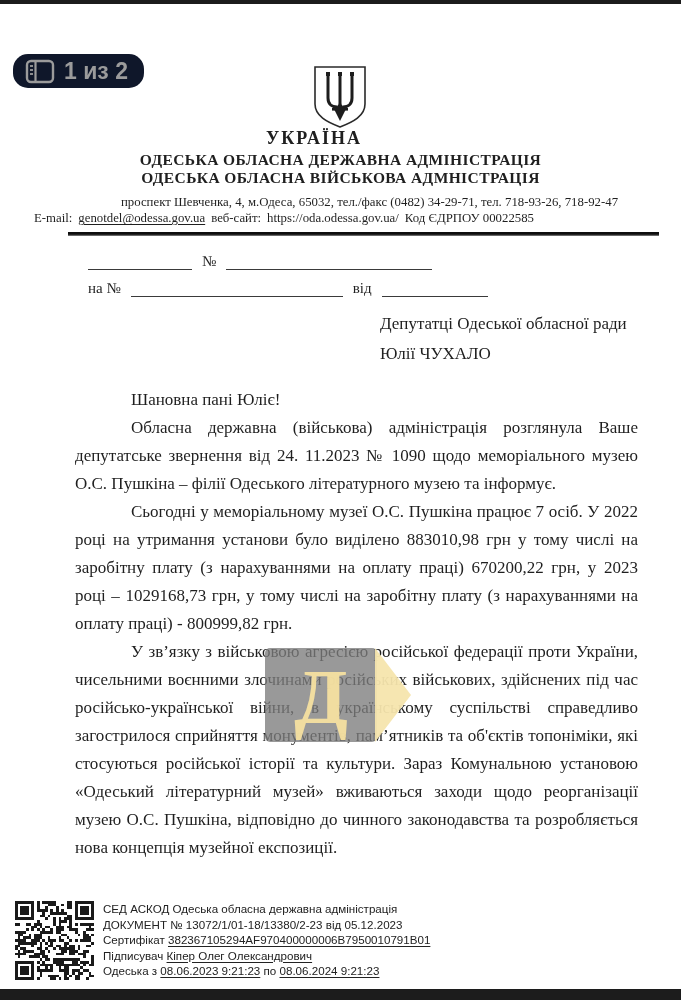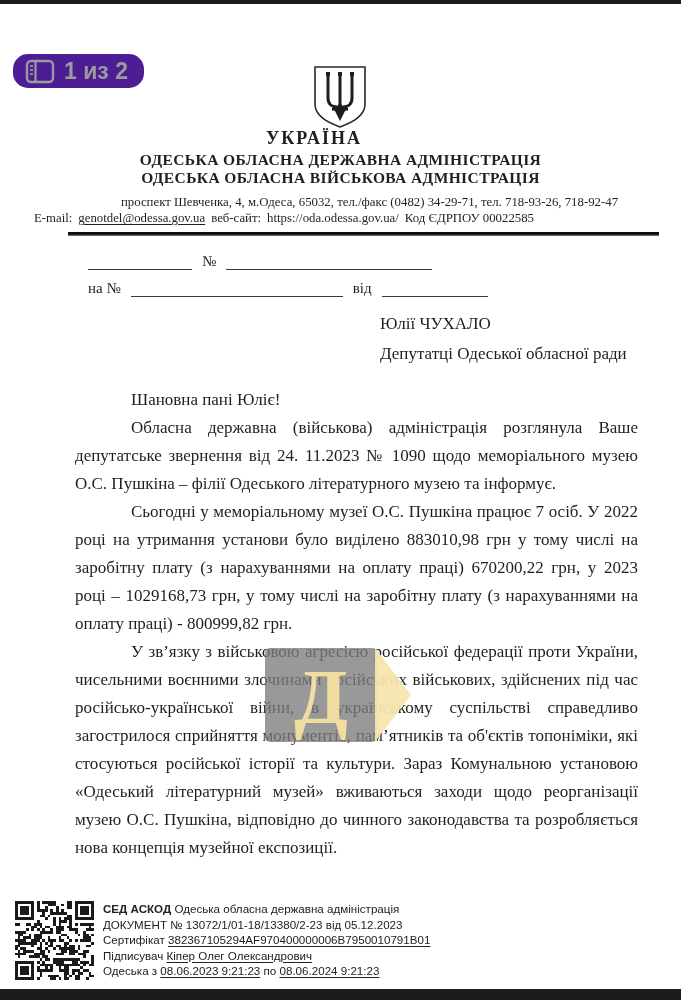--- a/index.html
+++ b/index.html
@@ -4,21 +4,21 @@
 <style>
   html,body{margin:0;padding:0;}
   body{width:681px;height:1000px;position:relative;background:#ffffff;overflow:hidden;
        font-family:"Liberation Serif", serif;color:#1f1f1f;}
   .abs{position:absolute;}
 
   
   .top-bar{left:0;top:0;width:681px;height:4px;background:#1c1c1c;}
   .bottom-bar{left:0;top:989px;width:681px;height:11px;background:#1c1c1c;}
   .page-pill{left:13px;top:54px;height:34px;padding:0 16px 0 12px;border-radius:15px;
-             background:#4c1d95;display:flex;align-items:center;gap:9px;
+             background:#0f172a;display:flex;align-items:center;gap:9px;
              font-family:"Liberation Sans", sans-serif;font-size:23px;font-weight:600;color:#9b9b9b;}
   .page-pill svg{display:block;}
 
   
   .emblem{left:308px;top:64px;width:64px;height:66px;}
   .country{left:0;top:128px;width:628px;text-align:center;font-size:18px;font-weight:bold;letter-spacing:2px;}
   .org1{left:0;top:151px;width:681px;text-align:center;font-size:15.5px;font-weight:bold;letter-spacing:.4px;}
   .org2{left:0;top:169px;width:681px;text-align:center;font-size:15.5px;font-weight:bold;letter-spacing:.4px;}
   .addr{left:0;top:195px;width:681px;text-align:center;font-size:12.8px;margin-left:29px;}
   .contact{left:0;top:211px;width:568px;text-align:center;font-size:12.8px;}
@@ -44,21 +44,21 @@
   .wm-box{left:265px;top:648px;width:112px;height:94px;background:rgba(124,124,124,.78);
           border-radius:5px;display:flex;align-items:center;justify-content:center;}
   .wm-letter{font-family:"Liberation Serif", serif;font-weight:bold;font-size:78px;line-height:1;
              color:rgba(245,224,160,.95);transform:translateY(2px);}
   .wm-chev{left:375px;top:648px;}
 
   
   .sig-qr{left:15px;top:901px;width:79px;height:79px;}
   .sig-text{left:103px;top:901px;width:420px;font-family:"Liberation Sans", sans-serif;
             font-size:11.6px;line-height:15.6px;color:#222;}
-  .sig-text b{font-weight:bold;}
+  .sig-text b{font-weight:normal;}
 </style>
 </head>
 <body>
 
 <div class="abs top-bar"></div>
 
 <div class="abs page-pill">
   <span>
     <svg width="30" height="25" viewBox="0 0 30 25">
       <rect x="2" y="2" width="26" height="21" rx="4" fill="none" stroke="#9b9b9b" stroke-width="2.4"></rect>
@@ -104,22 +104,22 @@
   <span class="line" style="width:206px"></span>
 </div>
 <div class="abs refrow ref2">
   <span>на №</span>
   <span class="line" style="width:212px"></span>
   <span>від</span>
   <span class="line" style="width:106px"></span>
 </div>
 
 <div class="abs recipient">
+  <div>Депутатці Одеської обласної ради</div>
   <div>Юлії ЧУХАЛО</div>
-  <div>Депутатці Одеської обласної ради</div>
 </div>
 
 <div class="abs content">
   <p class="salutation">Шановна пані Юліє!</p>
   <p>Обласна державна (військова) адміністрація розглянула Ваше депутатське звернення від 24. 11.2023 № 1090 щодо меморіального музею О.С. Пушкіна – філії Одеського літературного музею та інформує.</p>
   <p>Сьогодні у меморіальному музеї О.С. Пушкіна працює 7 осіб. У 2022 році на утримання установи було виділено 883010,98 грн у тому числі на заробітну плату (з нарахуваннями на оплату праці) 670200,22 грн, у 2023 році – 1029168,73 грн, у тому числі на заробітну плату (з нарахуваннями на оплату праці) - 800999,82 грн.</p>
   <p>У зв’язку з військовою агресією російської федерації проти України, чисельними воєнними злочинами російських військових, здійснених під час російсько-української війни, в українському суспільстві справедливо загострилося сприйняття монументів, пам’ятників та об'єктів топоніміки, які стосуються російської історії та культури. Зараз Комунальною установою «Одеський літературний музей» вживаються заходи щодо реорганізації музею О.С. Пушкіна, відповідно до чинного законодавства та розробляється нова концепція музейної експозиції.</p>
 </div>
 
 <div class="abs wm-box">

